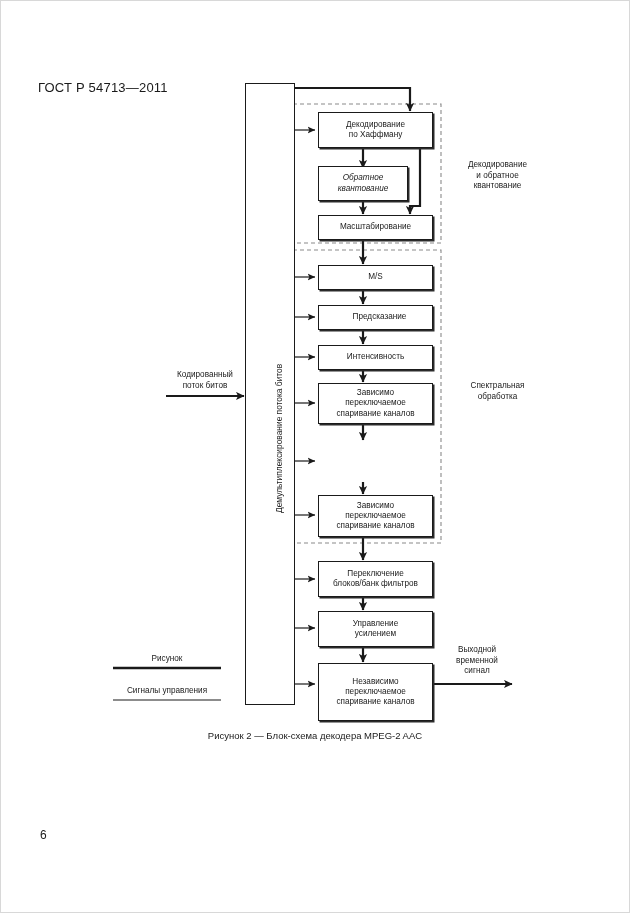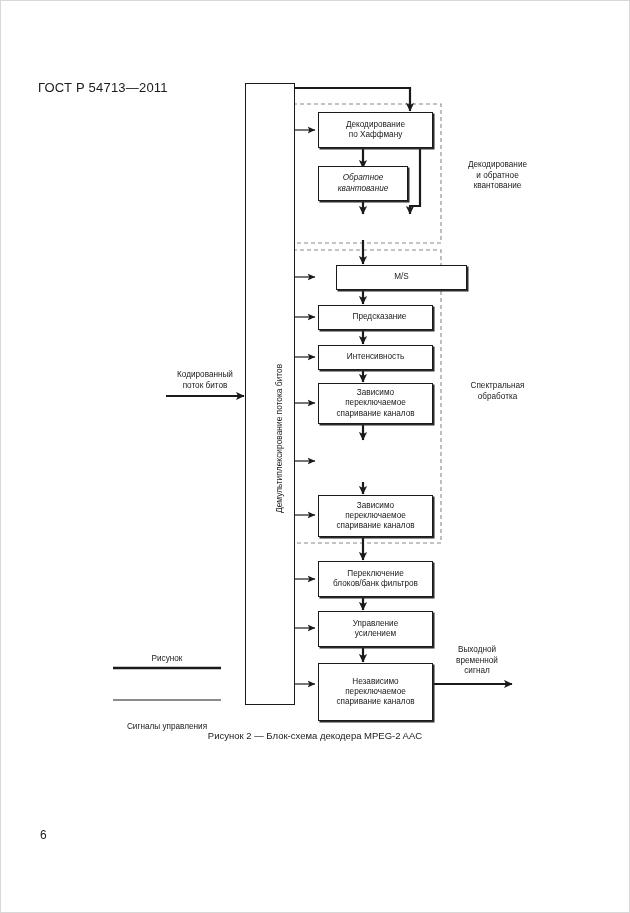--- a/index.html
+++ b/index.html
@@ -145,22 +145,25 @@
   <div class="blk" style="left:318px;top:112px;width:115px;height:36px;">
     <span style="white-space:pre-line;">Декодирование
 по Хаффману</span>
   </div>
 
   <div class="blk" style="left:318px;top:166px;width:90px;height:35px;font-style:italic;">
     <span style="white-space:pre-line;">Обратное
 квантование</span>
   </div>
 
-
-  <div class="blk" style="left:336px;top:265px;width:131px;height:25px;">
+  <div class="blk" style="left:318px;top:215px;width:115px;height:25px;">
+    <span style="white-space:pre-line;">Масштабирование</span>
+  </div>
+
+  <div class="blk" style="left:318px;top:265px;width:115px;height:25px;">
     <span style="white-space:pre-line;">M/S</span>
   </div>
 
   <div class="blk" style="left:318px;top:305px;width:115px;height:25px;">
     <span style="white-space:pre-line;margin-left:8px;">Предсказание</span>
   </div>
 
   <div class="blk" style="left:318px;top:345px;width:115px;height:25px;">
     <span style="white-space:pre-line;">Интенсивность</span>
   </div>
@@ -202,17 +205,17 @@
 сигнал</div>
 
   <div class="grp-label" style="left:440px;top:160px;width:115px;">Декодирование
 и обратное
 квантование</div>
 
   <div class="grp-label" style="left:440px;top:381px;width:115px;">Спектральная
 обработка</div>
 
   <div class="legend-label" style="left:113px;top:654px;width:108px;">Рисунок</div>
-  <div class="legend-label" style="left:113px;top:686px;width:108px;margin-top:36px;">Сигналы управления</div>
+  <div class="legend-label" style="left:113px;top:686px;width:108px;">Сигналы управления</div>
 
 </div>
 
 <div class="figure-caption">Рисунок 2 — Блок-схема декодера MPEG-2 AAC</div>
 
 </body></html>

